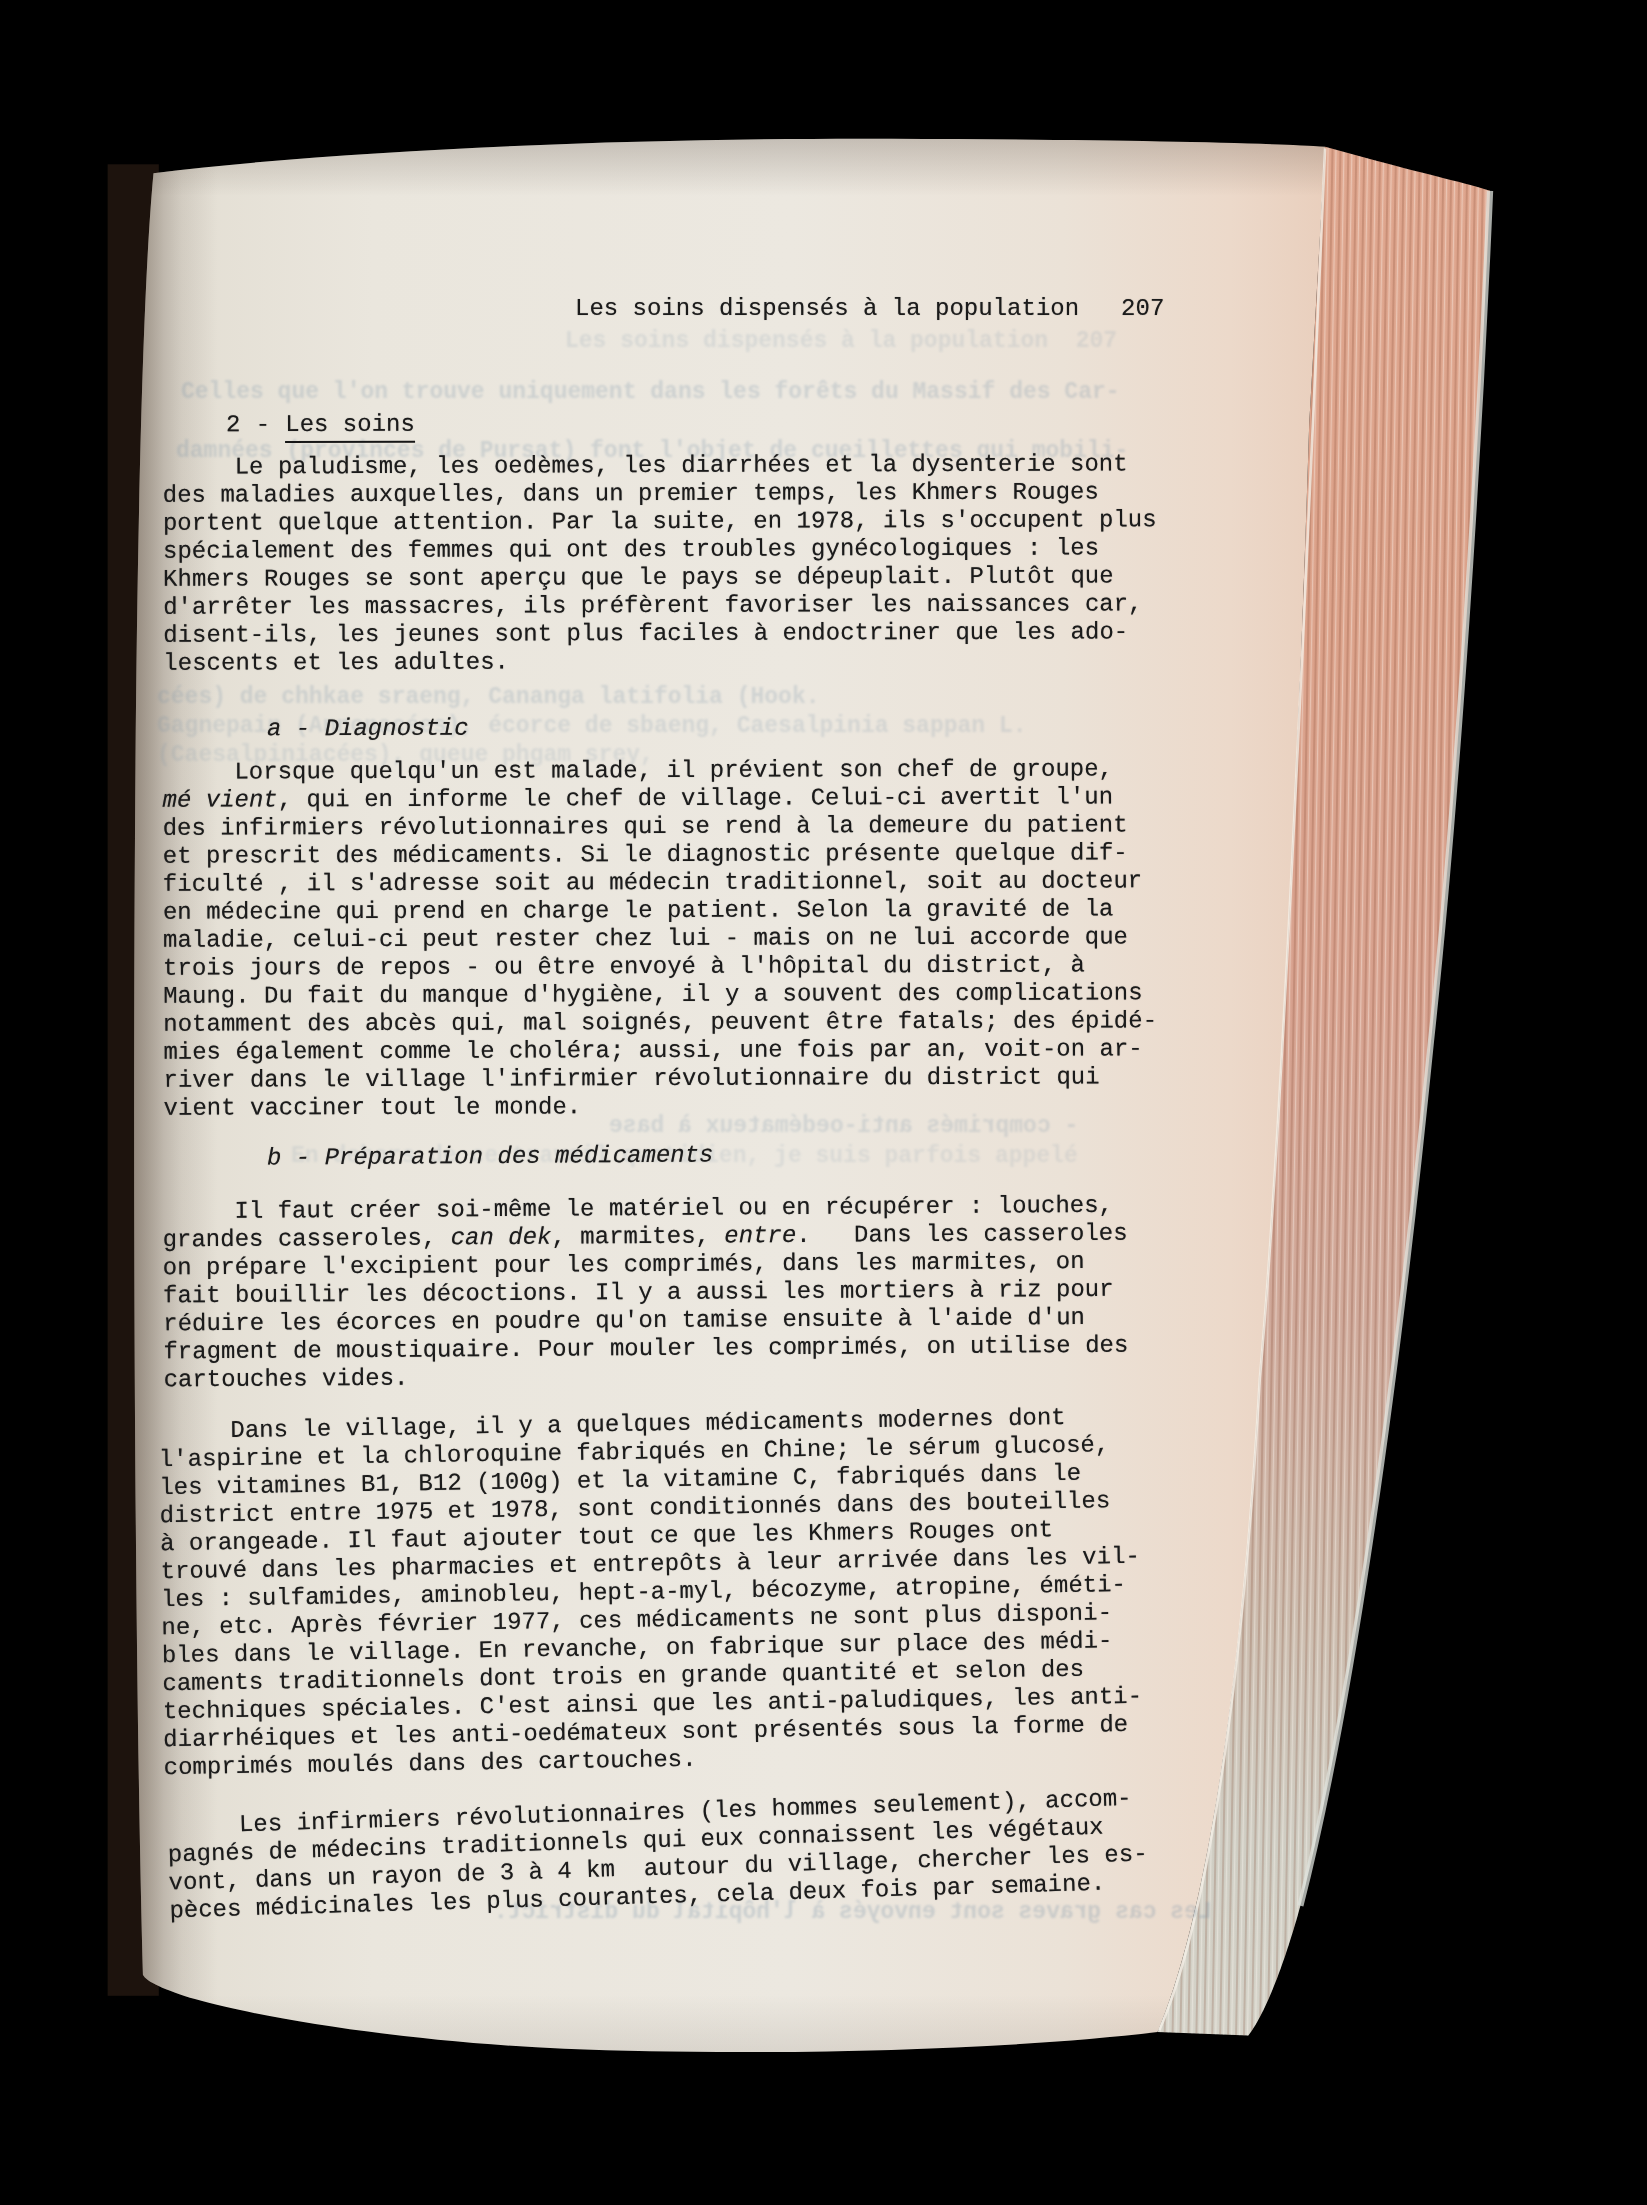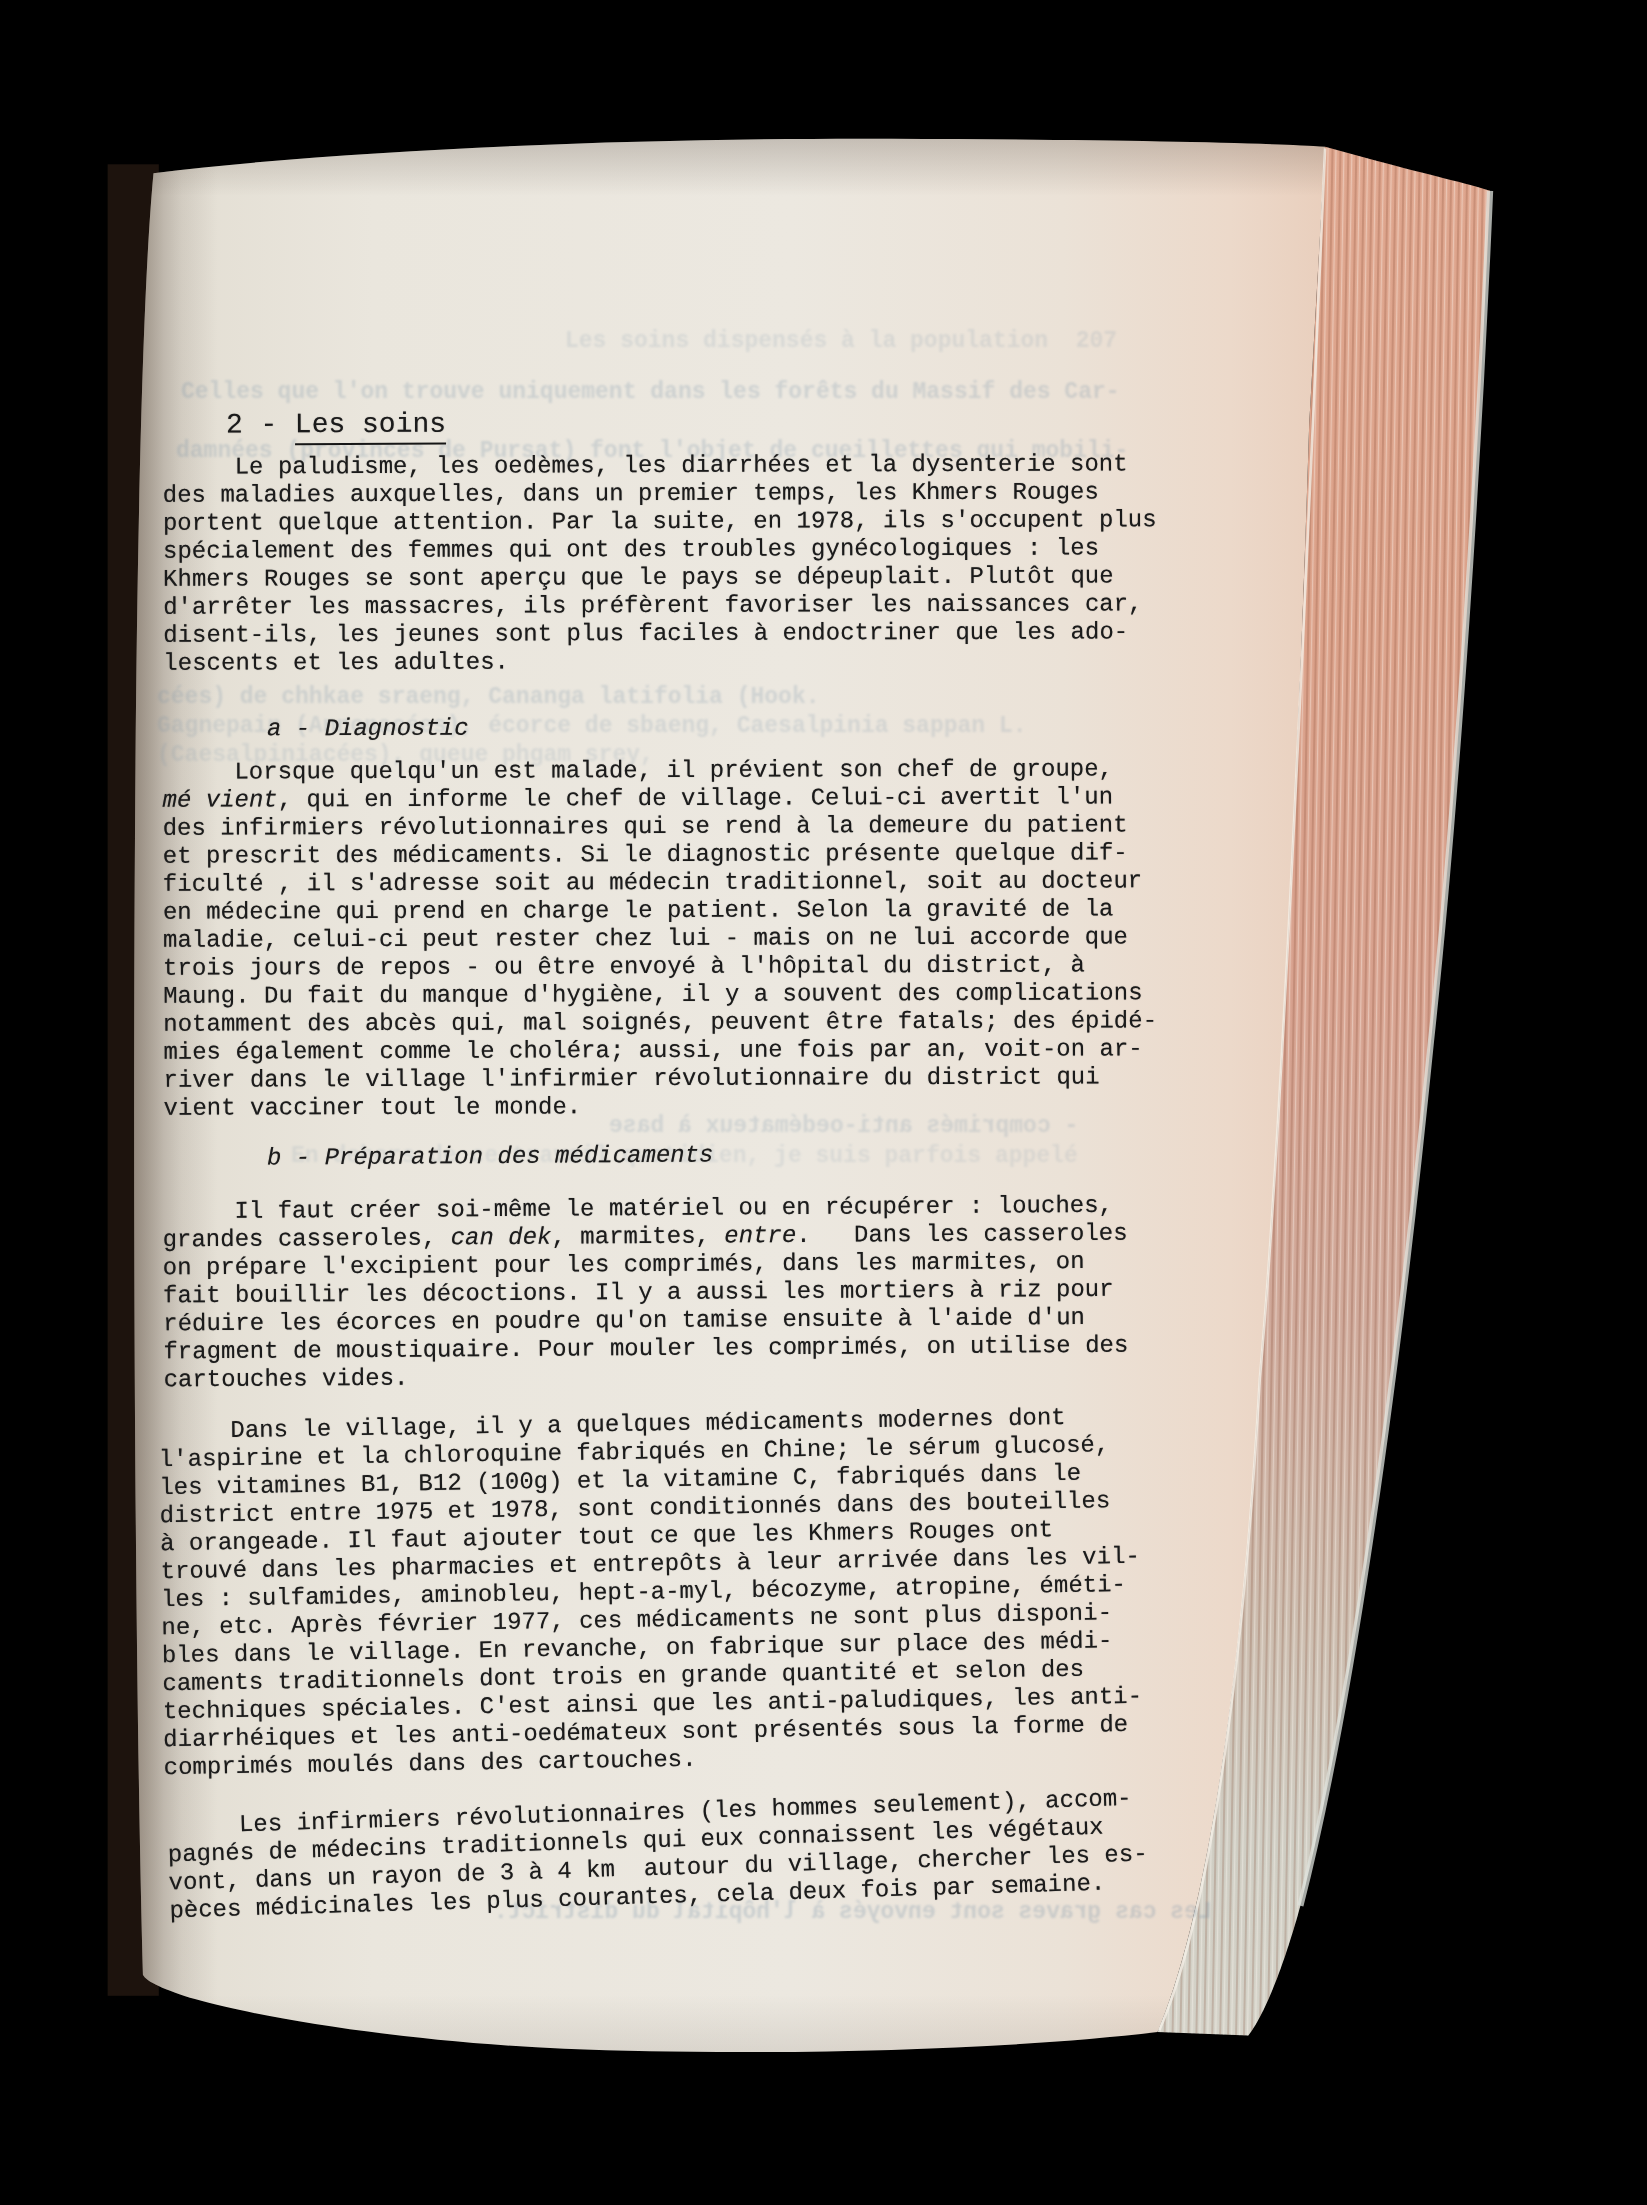--- a/index.html
+++ b/index.html
@@ -25,21 +25,21 @@
   }
   .tw {
     position: absolute;
     color: #1b1b1b;
     font-size: 24px;
     line-height: 28px;
     white-space: pre;
     text-shadow: 0 0 0.9px rgba(30,30,30,0.55);
   }
   .running-head { display: flex; gap: 42px; }
-  .sec-head { font-size: 28px; }
+  .sec-head { font-size: 24px; }
   .sec-head .num { letter-spacing: 0.4px; }
   .sec-head .ul {
     border-bottom: 2.6px solid #161616;
     padding-bottom: 2.6px;
   }
   .it-heading { font-style: italic; }
   .tw-italic { font-style: italic; }
   .r02 { transform: rotate(-0.2deg); }
   .r04 { transform: rotate(-0.4deg); }
   .r08 { transform: rotate(-0.9deg); transform-origin: 60% 50%; }
@@ -165,20 +165,24 @@
     <div class="ghost" style="left:157px;  top:684px;  opacity:0.22;">cées) de chhkae sraeng, Cananga latifolia (Hook.</div>
     <div class="ghost" style="left:157px;  top:713px;  opacity:0.19;">Gagnepain (Annonacées), écorce de sbaeng, Caesalpinia sappan L.</div>
     <div class="ghost" style="left:157px;  top:742px;  opacity:0.16;">(Caesalpiniacées), queue phgam srey,</div>
     <div class="ghost mirrored" style="left:609px; top:1113px; opacity:0.21;">- comprimés anti-oedémateux à base</div>
     <div class="ghost" style="left:291px;  top:1143px; opacity:0.14;">En dehors de ce travail quotidien, je suis parfois appelé</div>
     <div class="ghost mirrored" style="left:494px; top:1899px; opacity:0.27;">Les cas graves sont envoyés à l'hôpital du district.</div>
   </div>
 
   <div class="text-layer">
 
+    <div class="tw running-head" style="left:575px; top:295px;">
+      <span>Les soins dispensés à la population</span>
+      <span>207</span>
+    </div>
 
     <div class="tw sec-head r02" style="left:226px; top:411px;"><span class="num">2 - </span><span class="ul">Les soins</span></div>
 
     <div class="tw r02" style="left:163px; top:452px;">     Le paludisme, les oedèmes, les diarrhées et la dysenterie sont
 des maladies auxquelles, dans un premier temps, les Khmers Rouges
 portent quelque attention. Par la suite, en 1978, ils s'occupent plus
 spécialement des femmes qui ont des troubles gynécologiques : les
 Khmers Rouges se sont aperçu que le pays se dépeuplait. Plutôt que
 d'arrêter les massacres, ils préfèrent favoriser les naissances car,
 disent-ils, les jeunes sont plus faciles à endoctriner que les ado-

